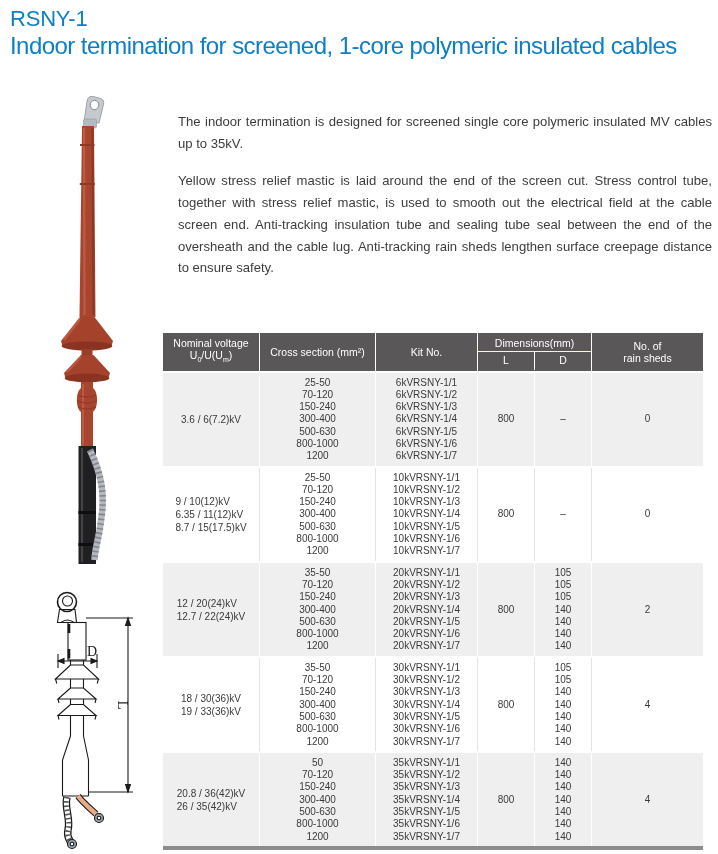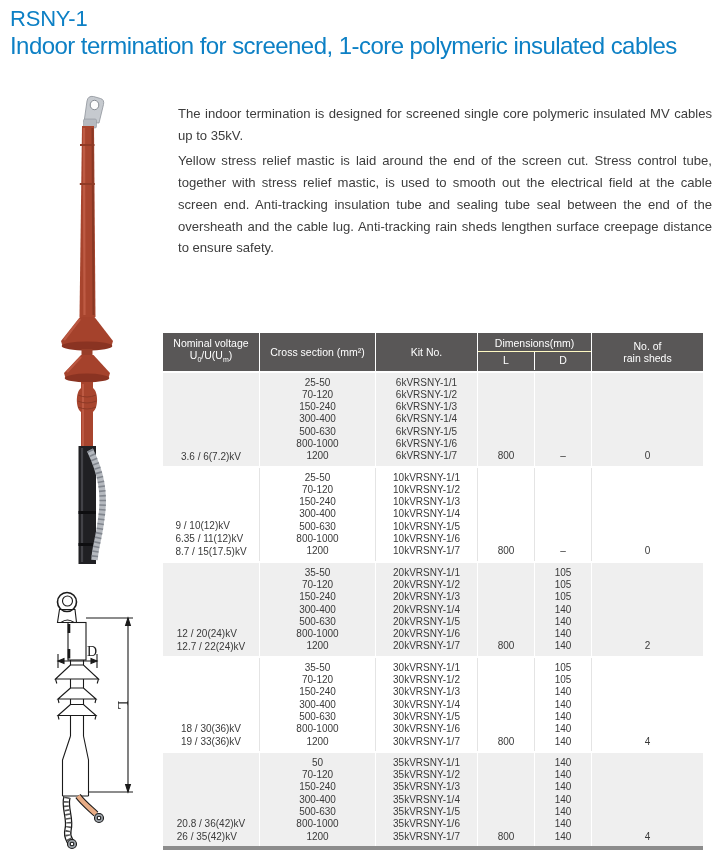--- a/index.html
+++ b/index.html
@@ -7,23 +7,23 @@
   body{width:718px;height:854px;position:relative;overflow:hidden;
        font-family:"Liberation Sans","DejaVu Sans",sans-serif;color:#3c3c3c}
 
   
   .title{position:absolute;left:10px;top:5px;color:var(--title-blue,#0d80c5);font-weight:normal}
   .title .model{font-size:22px;line-height:28px;letter-spacing:-.2px}
   .title .l1{font-size:24px;line-height:26px;letter-spacing:-.55px}
   .title .l2{font-size:20px;line-height:26px;letter-spacing:-.3px}
 
   
-  .intro{position:absolute;left:178px;top:103px;width:534px;font-size:13.1px;
+  .intro{position:absolute;left:178px;top:111px;width:534px;font-size:13.1px;
          line-height:21.7px;text-align:justify;color:#3d3d3d}
-  .intro p + p{margin-top:4px}
+  .intro p + p{margin-top:16px}
 
   
   .photo{position:absolute;left:40px;top:92px}
   .drawing{position:absolute;left:50px;top:588px}
 
   
   .spec{position:absolute;left:163px;top:333px;width:540px;font-size:10px;color:#3a3a3a;
         border-bottom:4px solid var(--border-gray,#8c8c8c)}
   .thead{display:flex;height:38px;background:var(--header-gray,#595757);color:#fff;
          font-weight:normal;font-size:10.5px;text-align:center}
@@ -38,21 +38,21 @@
   sub{font-size:7px}
 
   .block{display:flex;margin-top:2px;text-align:center}
   .block.shaded{background:var(--row-gray,#efefef)}
   .block.shaded > * + *{border-left:1px solid #fff}
   .block.plain > * + *{border-left:1px solid #e4e4e4}
   .bcell{padding:3.5px 0}
   .bcell.c4{width:57px}.bcell.c5{width:57px}
   .bline{line-height:12.3px}
   .vline{line-height:13px;text-align:left;white-space:nowrap}
-  .vcell{display:flex;align-items:flex-end;justify-content:center}
+  .vcell{display:flex;align-items:center;justify-content:center}
   .vcell .group{display:inline-block}
   .vcell .bline{text-align:center}
 </style>
 </head>
 <body>
 
 <div class="title">
   <div class="model">RSNY-1</div>
   <div class="l1">Indoor termination for screened, 1-core polymeric insulated cables</div>
 </div>

